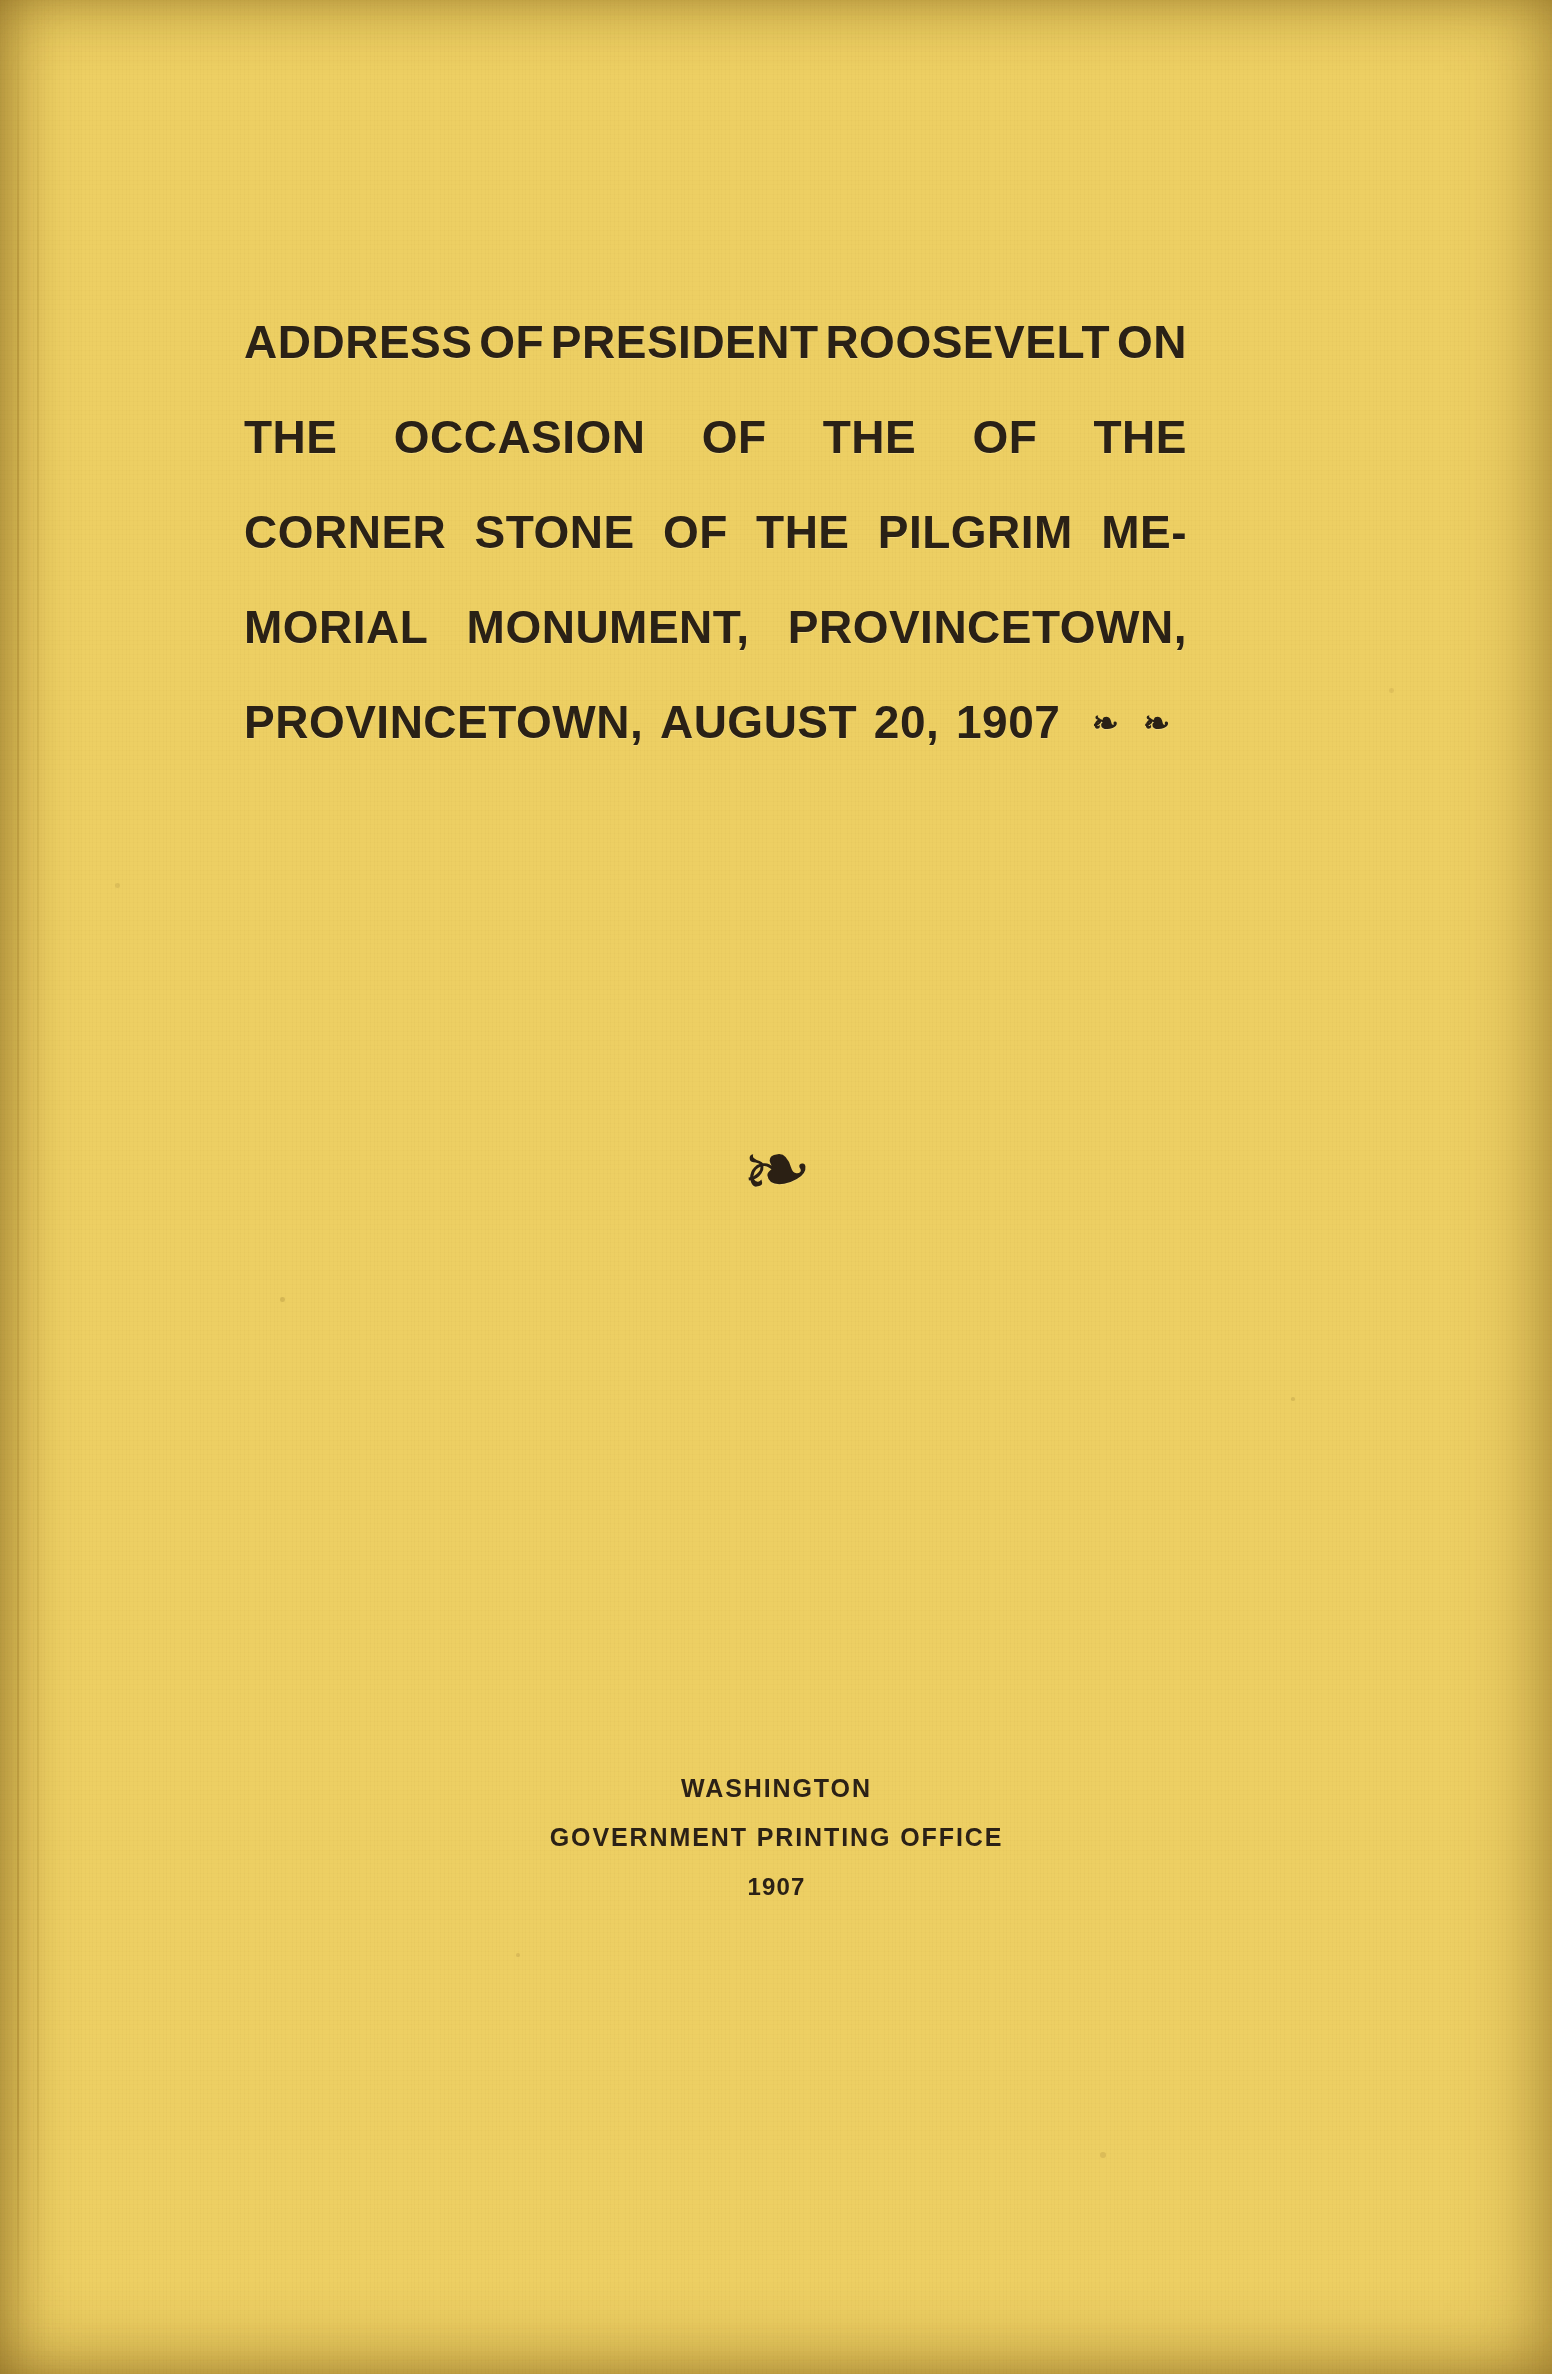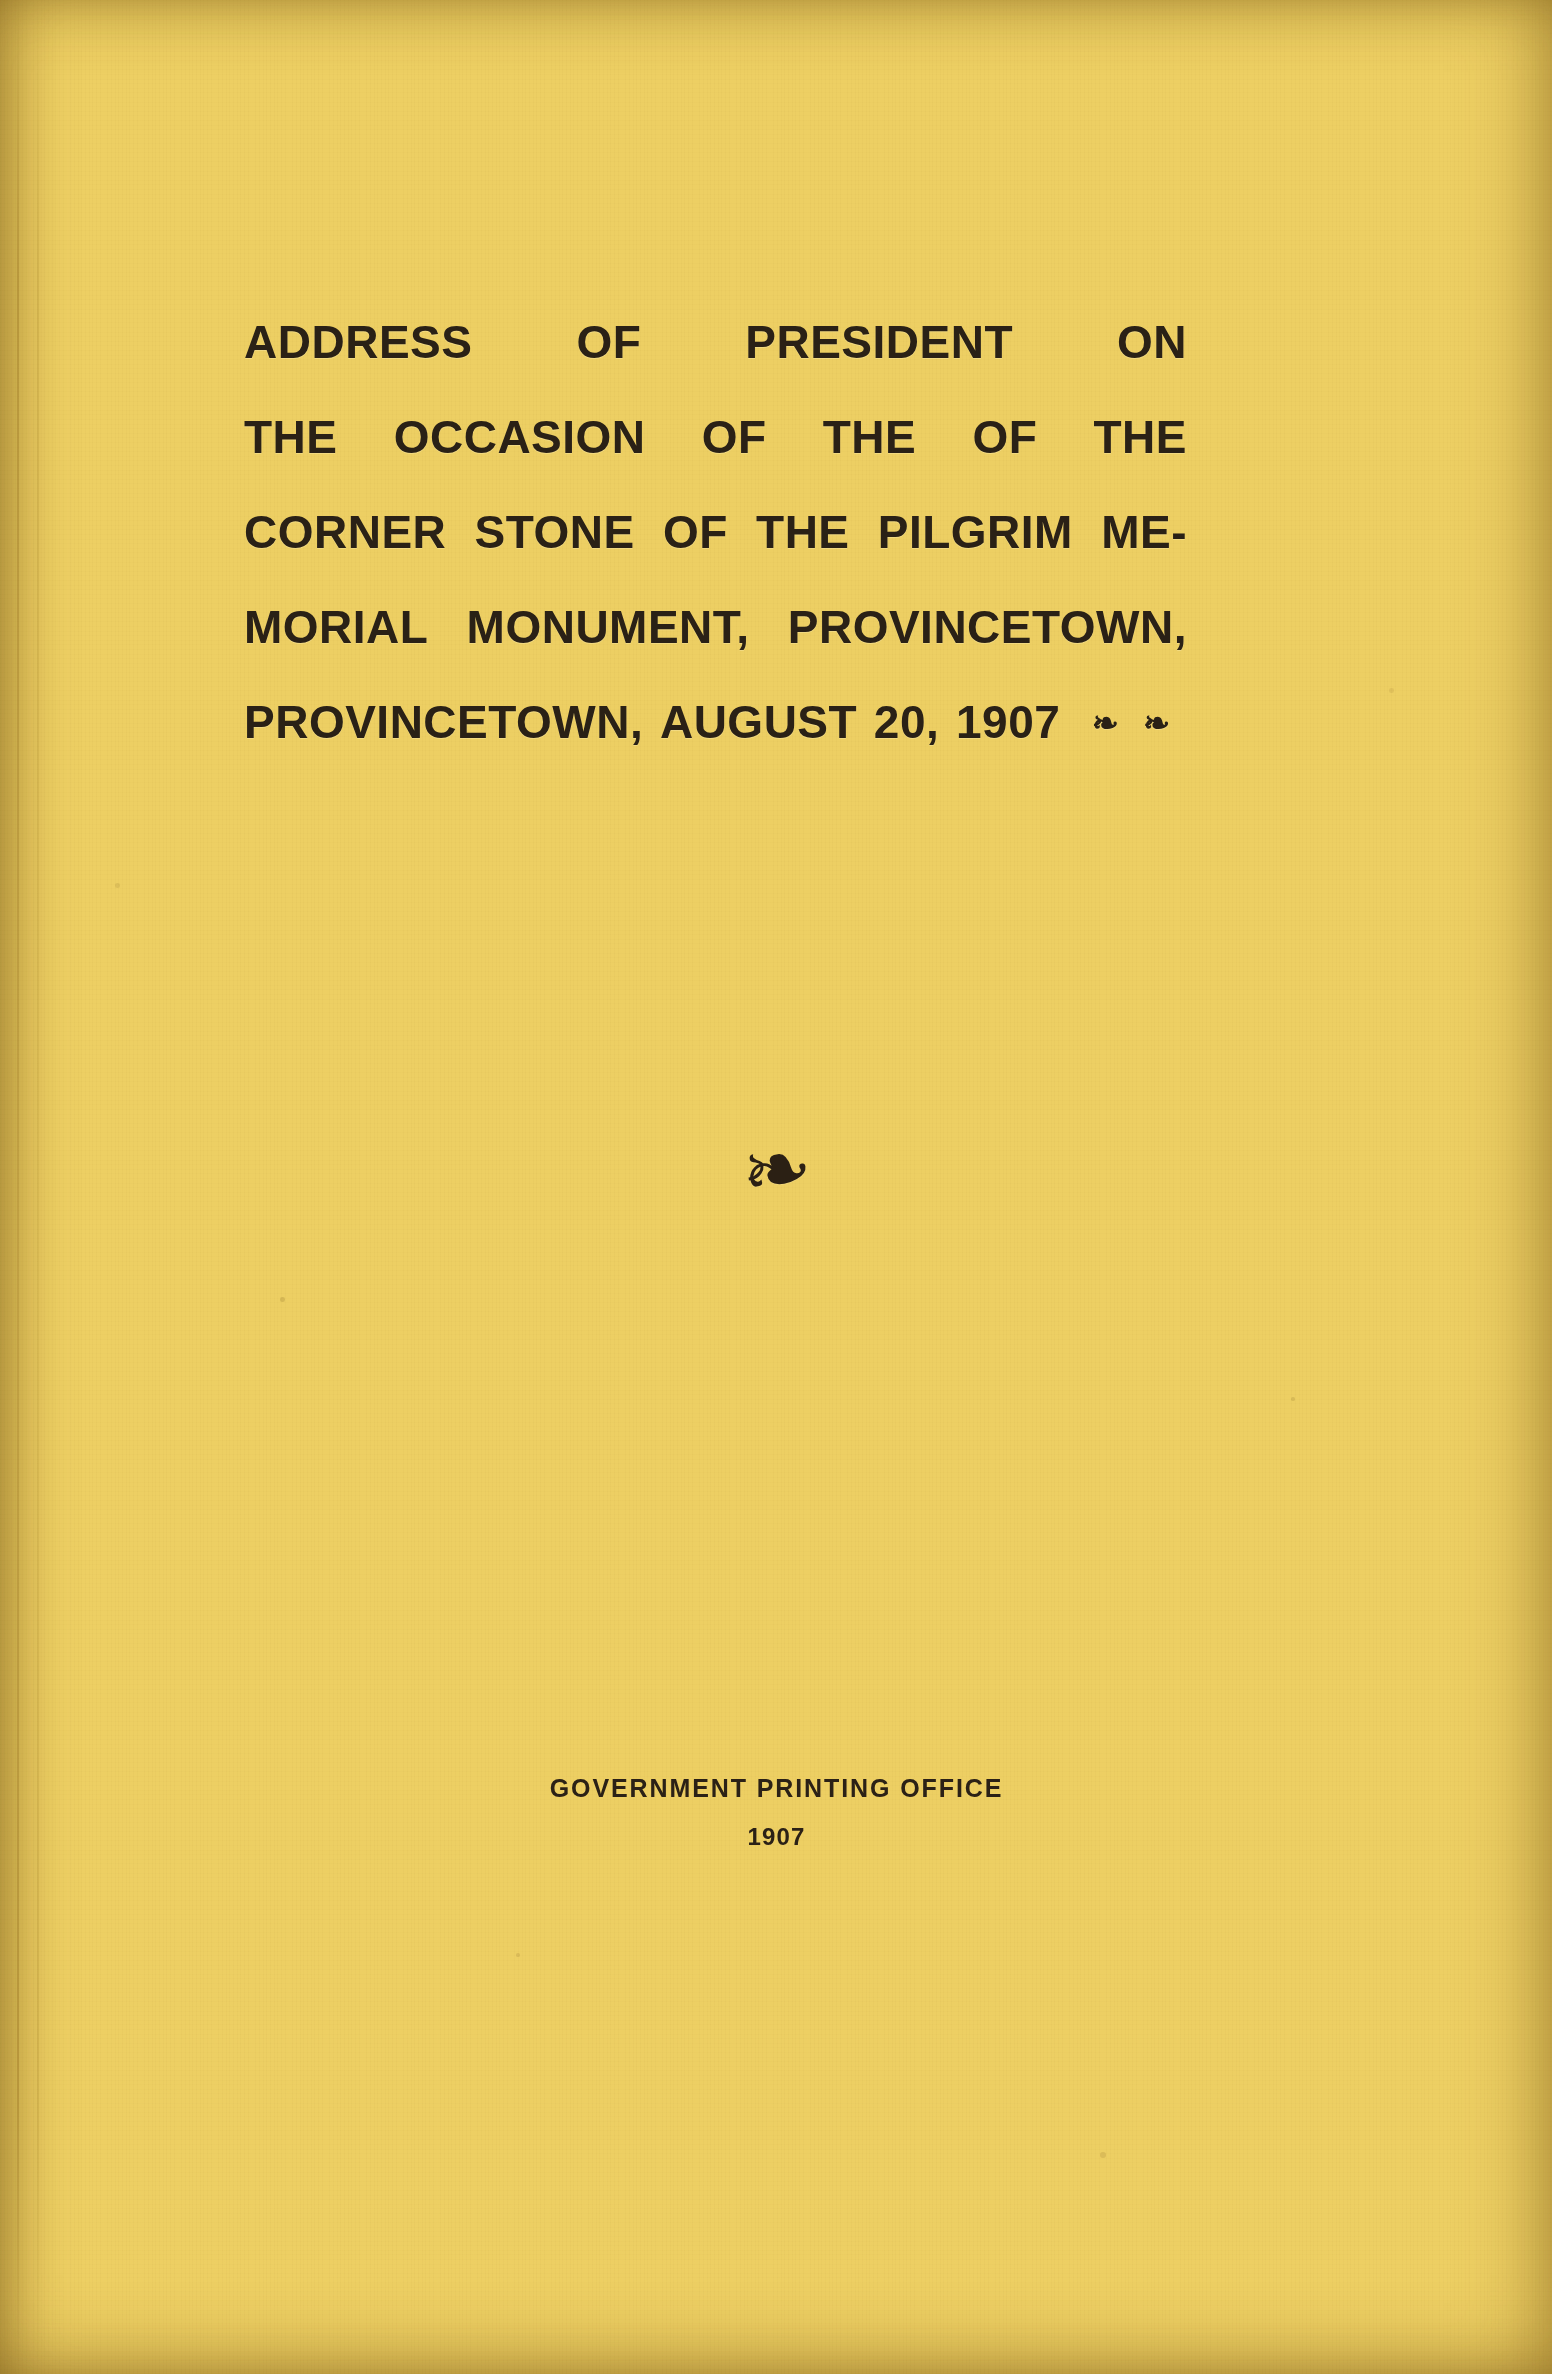--- a/index.html
+++ b/index.html
@@ -172,20 +172,21 @@
   <div class="speck" style="left:516px; top:1953px; width:3.7px; height:3.7px; opacity:.4;"></div>
   <div class="speck" style="left:115px; top:883px; width:4.6px; height:4.6px; opacity:.35;"></div>
   <div class="speck" style="left:1389px; top:688px; width:4.6px; height:4.6px; opacity:.3;"></div>
 
   <div class="title-block">
 
     <div class="title-line justify">
       <span class="t-word">ADDRESS</span>
       <span class="t-word">OF</span>
       <span class="t-word">PRESIDENT</span>
+      <span class="t-word">ROOSEVELT</span>
       <span class="t-word">ON</span>
     </div>
 
     <div class="title-line justify">
       <span class="t-word">THE</span>
       <span class="t-word">OCCASION</span>
       <span class="t-word">OF</span>
       <span class="t-word">THE</span>
       <span class="t-word">OF</span>
       <span class="t-word">THE</span>
@@ -217,19 +218,20 @@
       </span>
     </div>
 
   </div>
 
   <div class="ornament">
     <span class="glyph">❧</span>
   </div>
 
   <div class="imprint">
+    <div class="line1">WASHINGTON</div>
     <div class="line2">GOVERNMENT PRINTING OFFICE</div>
     <div class="line3">1907</div>
   </div>
 
   <div class="edge-shade"></div>
 </div>
 
 
 </body></html>

